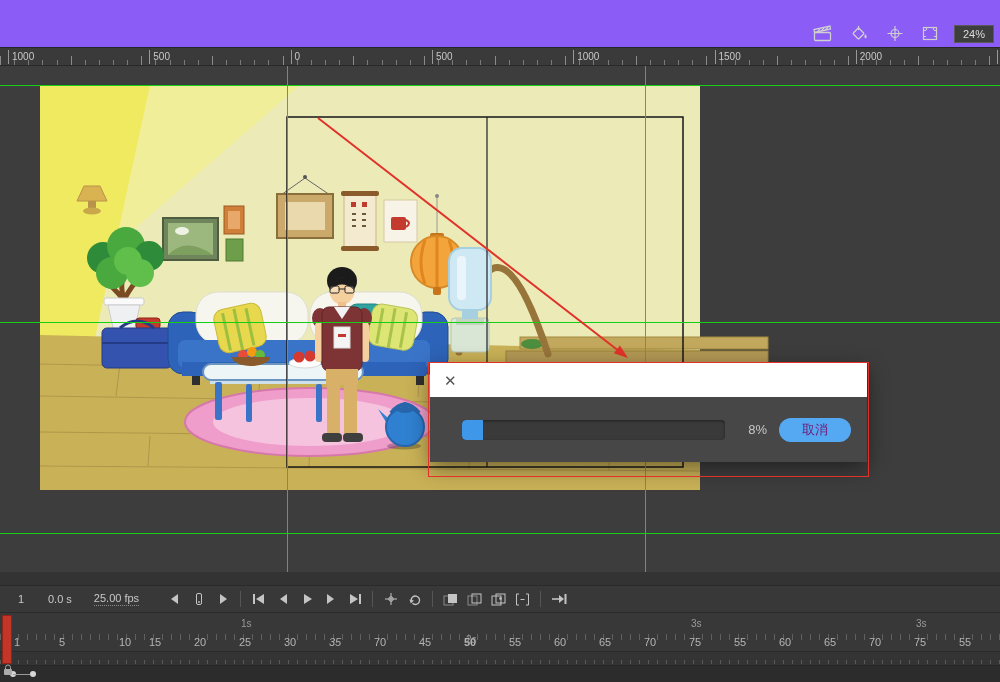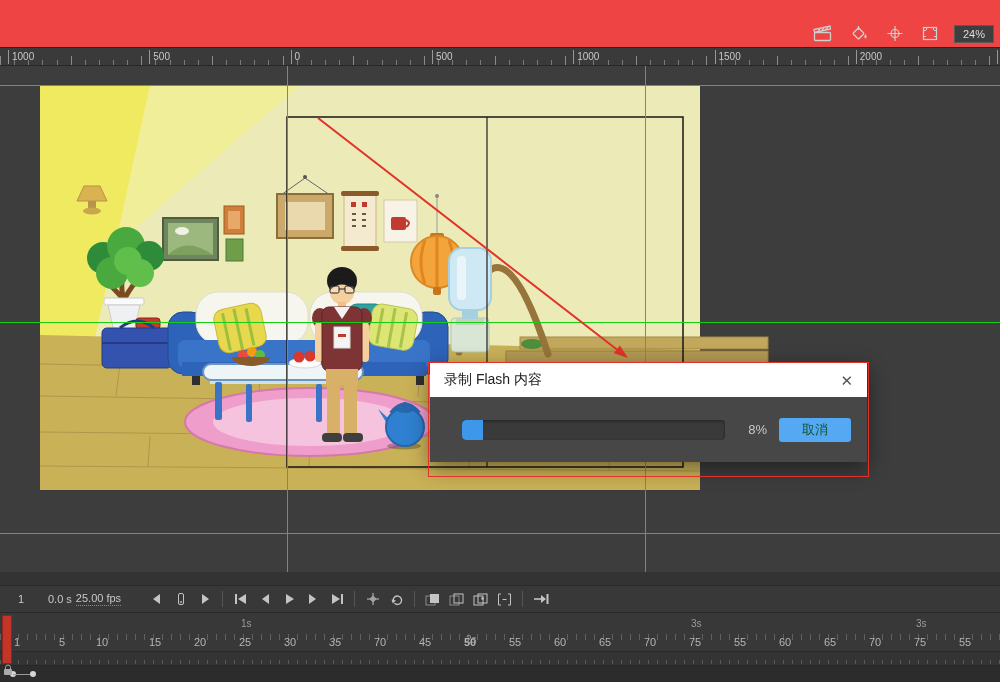--- a/index.html
+++ b/index.html
@@ -2,21 +2,21 @@
 <html style="--guide-green: #15cf15; --annotation-red: #e03228; --progress-blue: #3e97e8; --button-blue: #55a8f2; --playhead-red: #c23527;"><head>
 <meta charset="utf-8">
 <style>
   * { margin:0; padding:0; box-sizing:border-box; }
   html,body { background:#222; }
   body { font-family:"Liberation Sans","DejaVu Sans",sans-serif; }
 
   .app { position:relative; width:1000px; height:682px; background:#333; overflow:hidden; }
 
   
-  .topbar { position:absolute; top:0; left:0; right:0; height:48px; background:#ef4444; border-bottom:1px solid #262626; }
+  .topbar { position:absolute; top:0; left:0; right:0; height:48px; background:#8b5cf6; border-bottom:1px solid #262626; }
   .topbar-icons { position:absolute; right:6px; bottom:3px; display:flex; align-items:center; gap:13px; }
   .icon-btn { background:none; border:none; padding:2px; cursor:pointer; display:flex; align-items:center; }
   .zoom-box { border:1px solid #5a5a5a; background:#3e3e3e; color:#ddd; font-size:11px; padding:2px 8px; cursor:pointer; }
 
   
   .h-ruler { position:absolute; top:48px; left:0; right:0; height:18px; background:#3a3a3a; border-bottom:1px solid #282828; overflow:hidden; cursor:default; }
   .hr-label { position:absolute; top:2px; height:14px; line-height:13px; color:#c8c8c8; font-size:10px; border-left:1px solid #999; padding-left:3px; }
   .h-ruler .ticks { position:absolute; bottom:0; left:0; right:0; height:5px;
     background-image:repeating-linear-gradient(to right,#7a7a7a 0 1px,transparent 1px 14.13px); }
   .h-ruler .ticks-med { position:absolute; bottom:0; left:0; right:0; height:9px;
@@ -31,29 +31,29 @@
 
   
   .dialog { position:absolute; left:430px; top:297px; width:437px; z-index:4; box-shadow:0 6px 20px rgba(0,0,0,.45); }
   .dialog-header { height:34px; background:#ffffff; display:flex; align-items:center; padding:0 14px; }
   .dialog-title { flex:1; font-size:14px; color:#222; }
   .dialog-close { background:none; border:none; font-size:15px; color:#555; cursor:pointer; line-height:1; }
   .dialog-body { height:65px; background:#474747; display:flex; align-items:center; padding:0 16px 0 32px; gap:12px; }
   .progress-track { flex:1; height:20px; background:#3a3a3a; border-radius:4px; overflow:hidden; box-shadow:inset 0 1px 3px rgba(0,0,0,.45); }
   .progress-fill { height:100%; width:8%; background:var(--progress-blue,#3e97e8); border-radius:4px 0 0 4px; }
   .progress-label { color:#c8c8c8; font-size:13px; width:30px; text-align:right; }
-  .cancel-btn { width:72px; height:24px; border-radius:3px; background:var(--button-blue,#55a8f2); color:#14532d; border:none; font-size:13px; cursor:pointer; }
+  .cancel-btn { width:72px; height:24px; border-radius:12px; background:var(--button-blue,#55a8f2); color:#701a75; border:none; font-size:13px; cursor:pointer; }
   .red-outline { position:absolute; left:428px; top:296px; width:441px; height:115px; border:1px solid var(--annotation-red,#e03228); z-index:5; pointer-events:none; }
 
   
   .tl-spacer { position:absolute; top:572px; left:0; right:0; height:13px; background:#333; }
   .tl-controls { position:absolute; top:585px; left:0; right:0; height:28px; background:#383838; border-top:1px solid #2a2a2a; border-bottom:1px solid #2a2a2a; display:flex; align-items:center; color:#c8c8c8; font-size:11px; padding:0 8px; }
   .cf { margin-left:10px; width:14px; }
   .tl-time { margin-left:16px; }
-  .tl-fps { margin-left:4px; border-bottom:1px dotted #8a8a8a; padding-bottom:1px; cursor:text; }
+  .tl-fps { margin-left:22px; border-bottom:1px dotted #8a8a8a; padding-bottom:1px; cursor:text; }
   .tbtn { width:23px; height:20px; display:flex; align-items:center; justify-content:center; background:none; border:none; padding:0; cursor:pointer; }
   .tbtn svg { display:block; }
   .vsep { width:1px; height:16px; background:#555; margin:0 6px; }
   .grp { display:flex; align-items:center; gap:1px; }
   .g1 { margin-left:24px; }
 
   .tl-bottom { position:absolute; top:613px; left:0; right:0; height:69px; background:#383838; }
   .tl-ruler { position:relative; height:39px; border-bottom:1px solid #2a2a2a; overflow:hidden; cursor:pointer; }
   .sec-mark { position:absolute; top:5px; font-size:10px; color:#9a9a9a;text-align:right; }
   .frame-num { position:absolute; bottom:3px; font-size:11px; color:#b4b4b4; }
@@ -289,21 +289,20 @@
       </g>
     </svg>
 
     <svg class="red-arrow" width="1000" height="506" viewBox="0 0 1000 506">
       <line x1="318" y1="52" x2="624" y2="289" stroke="var(--annotation-red,#e03228)" stroke-width="2"></line>
       <polygon points="628,292 613.8,287.3 619.9,279.4" fill="var(--annotation-red,#e03228)"></polygon>
     </svg>
 
     <div class="dialog">
       <div class="dialog-header">
-        <span class="dialog-title">录制 Flash 内容</span>
         <button class="dialog-close">✕</button>
       </div>
       <div class="dialog-body">
         <div class="progress-track">
           <div class="progress-fill" id="progress-fill" style="width: 8%;"></div>
         </div>
         <span class="progress-label">8%</span>
         <button class="cancel-btn">取消</button>
       </div>
     </div>
@@ -423,21 +422,21 @@
           </svg>
         </button>
     </div>
   </div>
 
   <div class="tl-bottom">
     <div class="tl-ruler" id="tl-ruler">
       <div class="tl-ticks"></div>
     <span class="frame-num" style="left: 14px;">1</span>
         <span class="frame-num" style="left: 59px;">5</span>
-        <span class="frame-num" style="left: 96px;">10</span>
+        <span class="frame-num" style="left: 119px;">10</span>
         <span class="frame-num" style="left: 149px;">15</span>
         <span class="frame-num" style="left: 194px;">20</span>
         <span class="frame-num" style="left: 239px;">25</span>
         <span class="frame-num" style="left: 284px;">30</span>
         <span class="frame-num" style="left: 329px; font-style: italic;">35</span>
         <span class="frame-num" style="left: 374px;">70</span>
         <span class="frame-num" style="left: 419px;">45</span>
         <span class="frame-num" style="left: 464px; font-weight: bold;">50</span>
         <span class="frame-num" style="left: 509px;">55</span>
         <span class="frame-num" style="left: 554px;">60</span>

